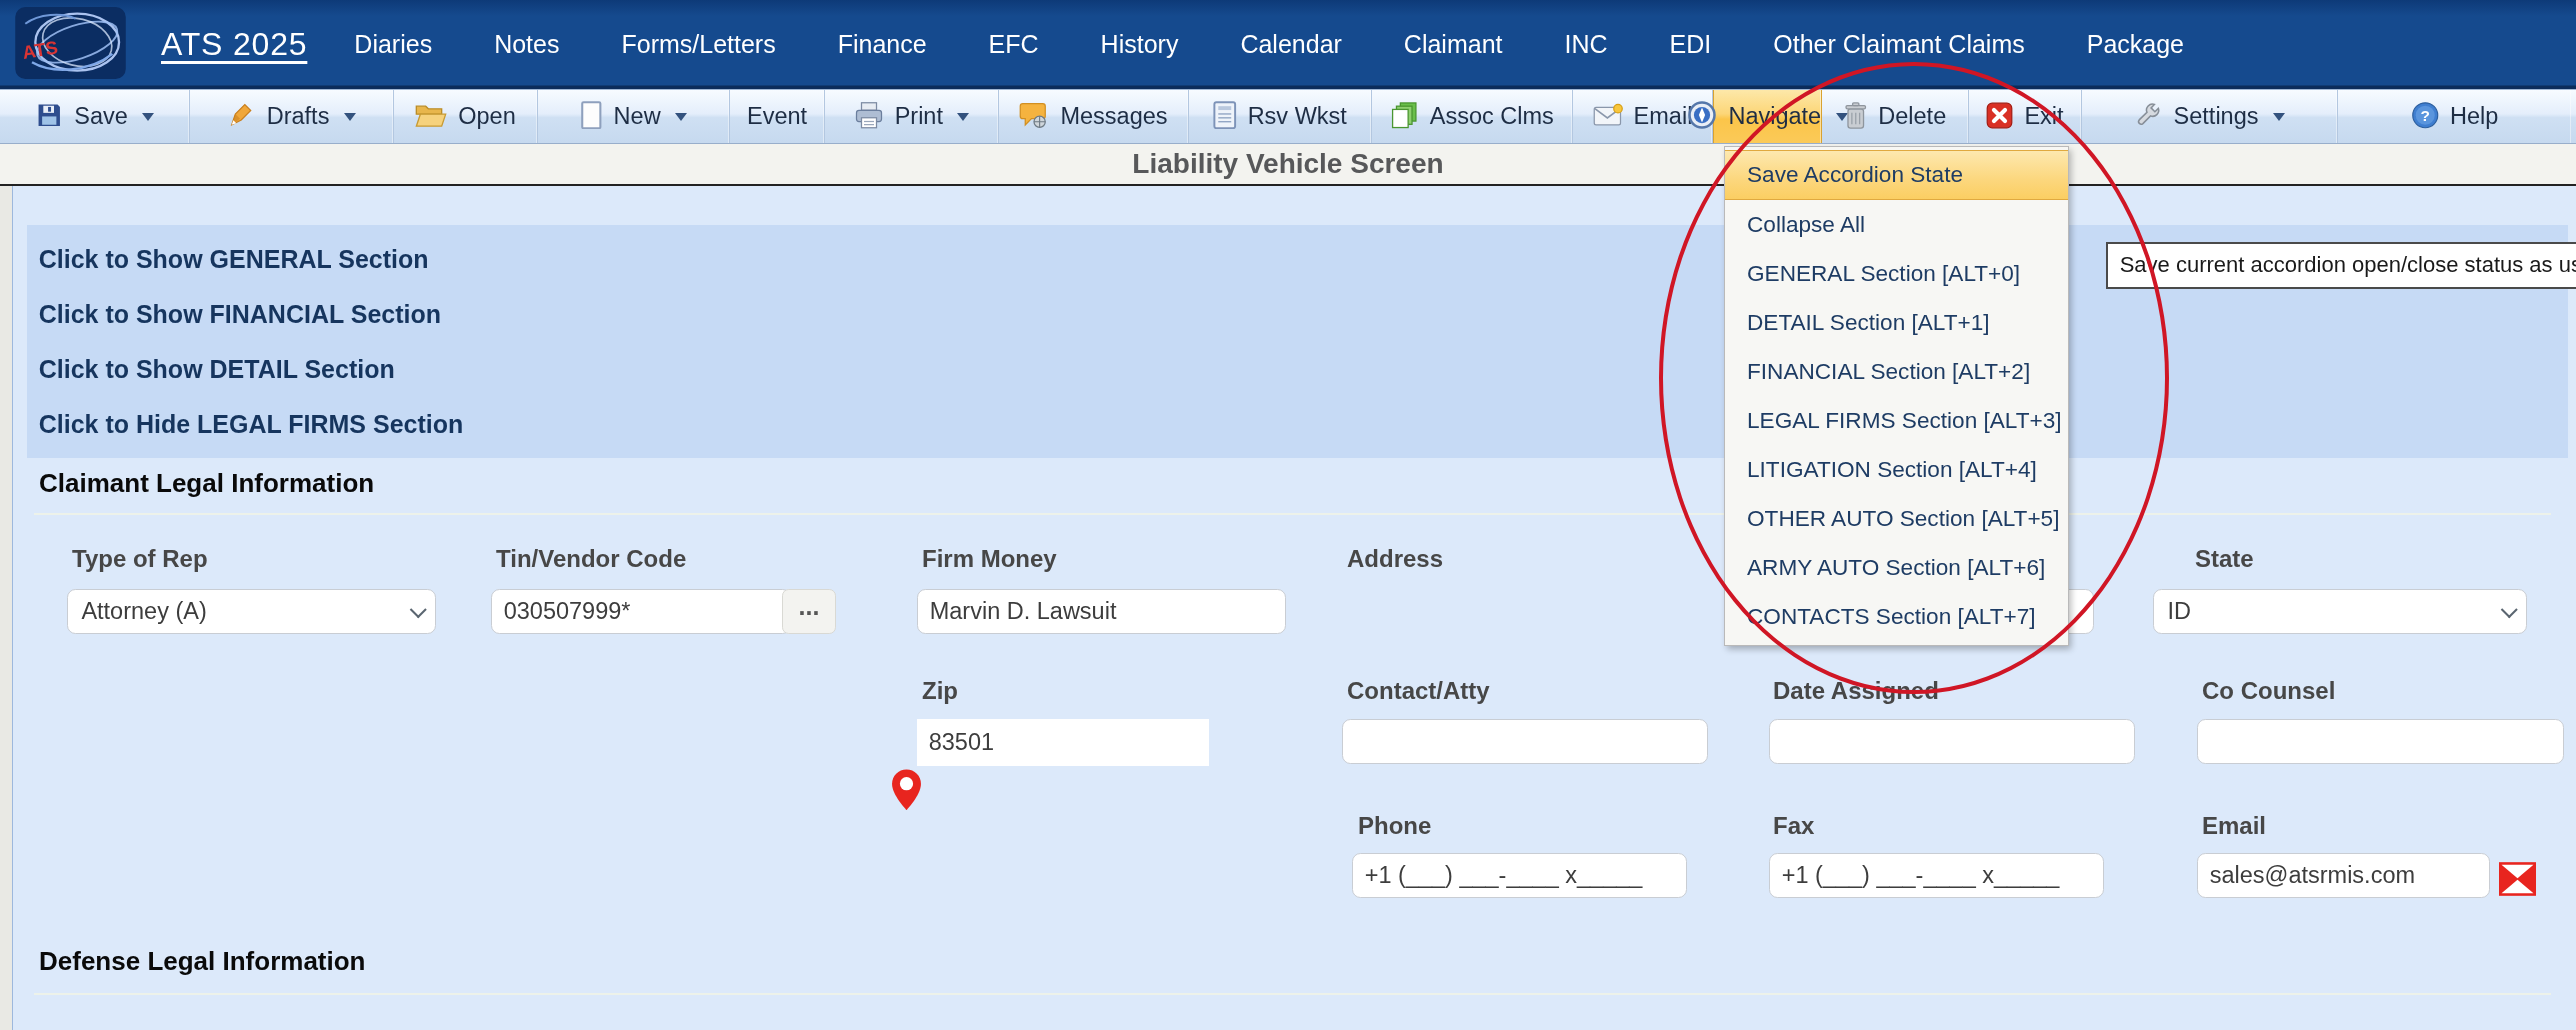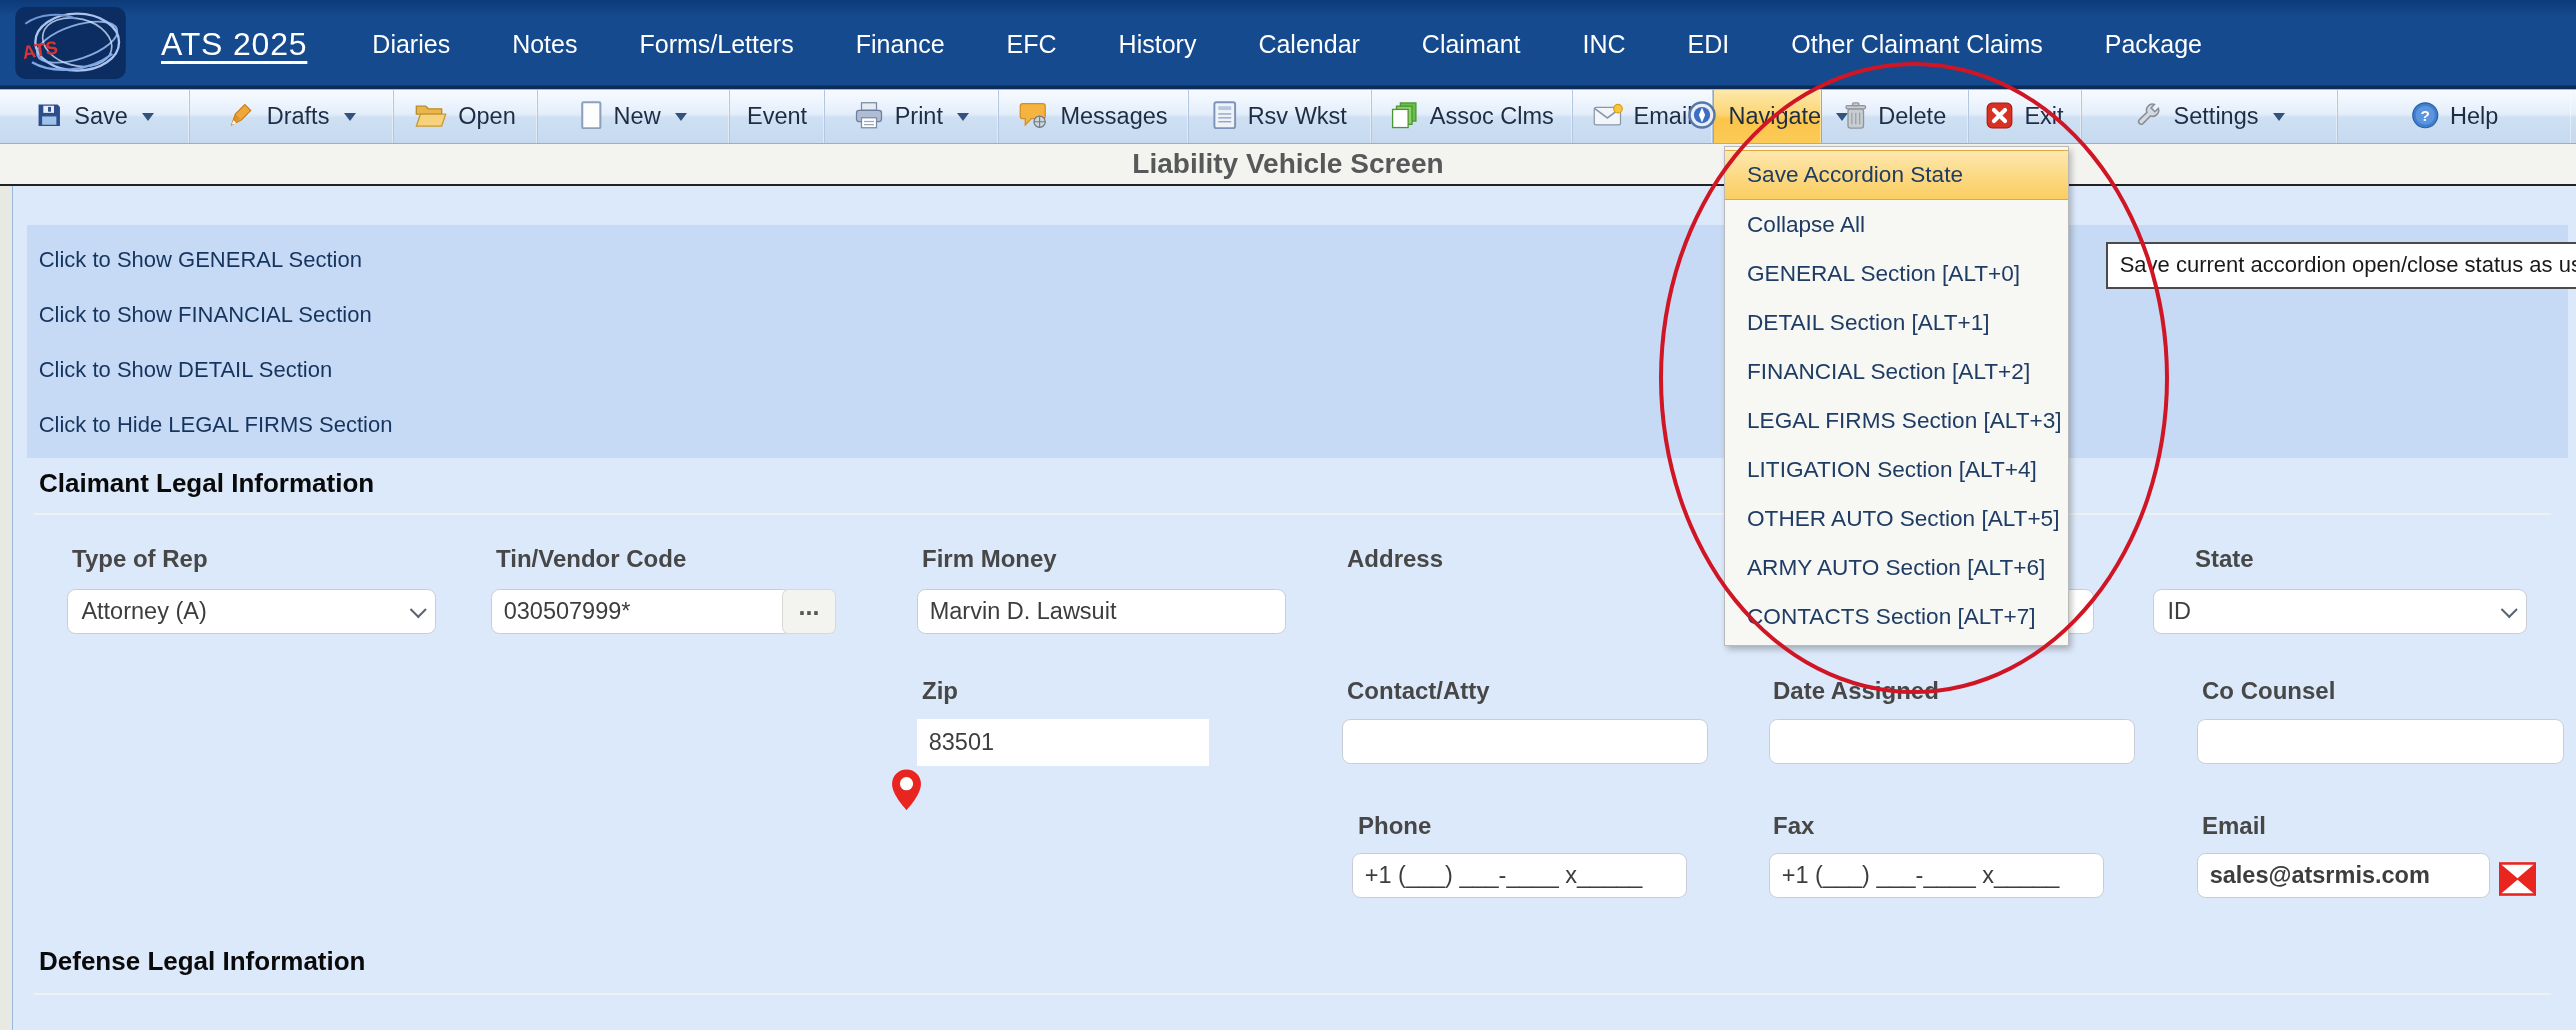--- a/index.html
+++ b/index.html
@@ -4,21 +4,21 @@
 <style>
   * { margin:0; padding:0; box-sizing:border-box; }
   html,body { width:2576px; height:1031px; overflow:hidden; background:#e9e9e4;
               font-family:"Liberation Sans", sans-serif; }
   #screen { position:relative; width:2576px; height:1031px; }
 
   
   .navbar { height:89px; background:linear-gradient(180deg,#0d3a78 0%,#154a8e 18%,#154a8e 100%);
             display:flex; align-items:center; padding-left:15px; box-shadow:inset 0 -3.4px 0 #0b2c5b; }
   .logo { flex:0 0 auto; margin-right:35px; }
-  .brand { color:#fff; font-size:32px; text-decoration:underline; text-underline-offset:5.9px; margin-right:65px; letter-spacing:0.8px; }
+  .brand { color:#fff; font-size:32px; text-decoration:underline; text-underline-offset:5.9px; margin-right:47px; letter-spacing:0.8px; }
   .nav-items { display:flex; gap:62px; align-items:center; }
   .nav-item { color:#fff; font-size:25px; white-space:nowrap; cursor:pointer; }
 
   
   .toolbar { height:55px; display:flex; background:linear-gradient(180deg,#f7fbff 0%,#e4eefb 45%,#cfe0f3 52%,#c6d9ef 100%);
              border-top:0.8px solid #9fb6d4; border-bottom:0.8px solid #98aecb; }
   .tbtn { height:100%; display:flex; align-items:center; justify-content:center; gap:11px;
           border-right:0.8px solid #b3c7e0; box-shadow:inset -0.8px 0 0 #ffffff88; cursor:pointer; }
   .tbtn .lbl { font-size:23.5px; color:#1e2d44; white-space:nowrap; }
   .tbtn.active { background:linear-gradient(180deg,#fde8a9 0%,#fcd678 45%,#fbc54a 55%,#fbca58 100%);
@@ -29,21 +29,21 @@
   
   .titleband { height:42px; background:#f3f3ef; border-bottom:2.5px solid #222;
                display:flex; align-items:center; justify-content:center; }
   .titleband .t { font-size:28px; font-weight:bold; color:#57585a; }
 
   
   #content { position:absolute; top:186px; left:0; right:0; bottom:0; background:#e9e9e4; }
   #bluepanel { position:absolute; left:11.7px; top:0; right:0; bottom:0; background:#dce9fa; border-left:1.7px solid #9db8dd; }
 
   .accordion { position:absolute; left:27px; top:39px; right:8.4px; height:233px; background:#c6daf5; padding:6.7px 0 0 11.7px; }
-  .acc-row { height:55px; line-height:55px; font-size:22px; font-weight:normal; color:#16355e; cursor:pointer; white-space:nowrap; }
+  .acc-row { height:55px; line-height:55px; font-size:25px; font-weight:bold; color:#16355e; cursor:pointer; white-space:nowrap; }
 
   .sec-head { position:absolute; font-size:26px; font-weight:bold; color:#0a0a0a; white-space:nowrap; }
   .sec-rule { position:absolute; height:1.7px; background:#edf2ea; left:34px; right:25px; }
 
   .flabel { position:absolute; font-size:24px; font-weight:bold; color:#474747; white-space:nowrap; }
   .finput { position:absolute; height:45px; background:#fff; border:1.7px solid #c9cdd3; border-radius:8.4px;
             font-size:23.5px; color:#3d3d3d; padding:0 11.7px; font-family:"Liberation Sans",sans-serif; }
   .finput.flat { border:none; border-radius:0; height:47px; }
   .fselect { position:absolute; height:45px; background:#fff; border:1.7px solid #c9cdd3; border-radius:8.4px;
              display:flex; align-items:center; padding:0 13.4px; font-size:23.5px; color:#3d3d3d; cursor:pointer; }
@@ -287,21 +287,21 @@
     <div class="flabel" style="left:2202px; top:491px">Co Counsel</div>
     <input class="finput" style="left: 2197px; top: 533px; width: 367px;" value="">
 
     <div class="flabel" style="left:1358px; top:626px">Phone</div>
     <input class="finput" style="left: 1352px; top: 667px; width: 335px;" value="+1 (___) ___-____ x_____">
 
     <div class="flabel" style="left:1773px; top:626px">Fax</div>
     <input class="finput" style="left: 1769px; top: 667px; width: 335px;" value="+1 (___) ___-____ x_____">
 
     <div class="flabel" style="left:2202px; top:626px">Email</div>
-    <input class="finput" style="left: 2197px; top: 667px; width: 293px; font-weight: bold;" value="sales@atsrmis.com">
+    <input class="finput" style="left: 2197px; top: 667px; width: 293px;" value="sales@atsrmis.com">
     <span class="mail-alert">
       <svg width="37" height="34" viewBox="0 0 22 20">
           <rect width="22" height="20" fill="#e8251f"></rect>
           <path d="M1.5 1.5l9.5 8 9.5-8z" fill="#fff"></path>
           <path d="M1.5 18.5l9.5-8 9.5 8z" fill="#fff"></path>
         </svg>
     </span>
 
     <div class="sec-head" style="left:39px; top:760px">Defense Legal Information</div>
     <div class="sec-rule" style="top:807px"></div>

